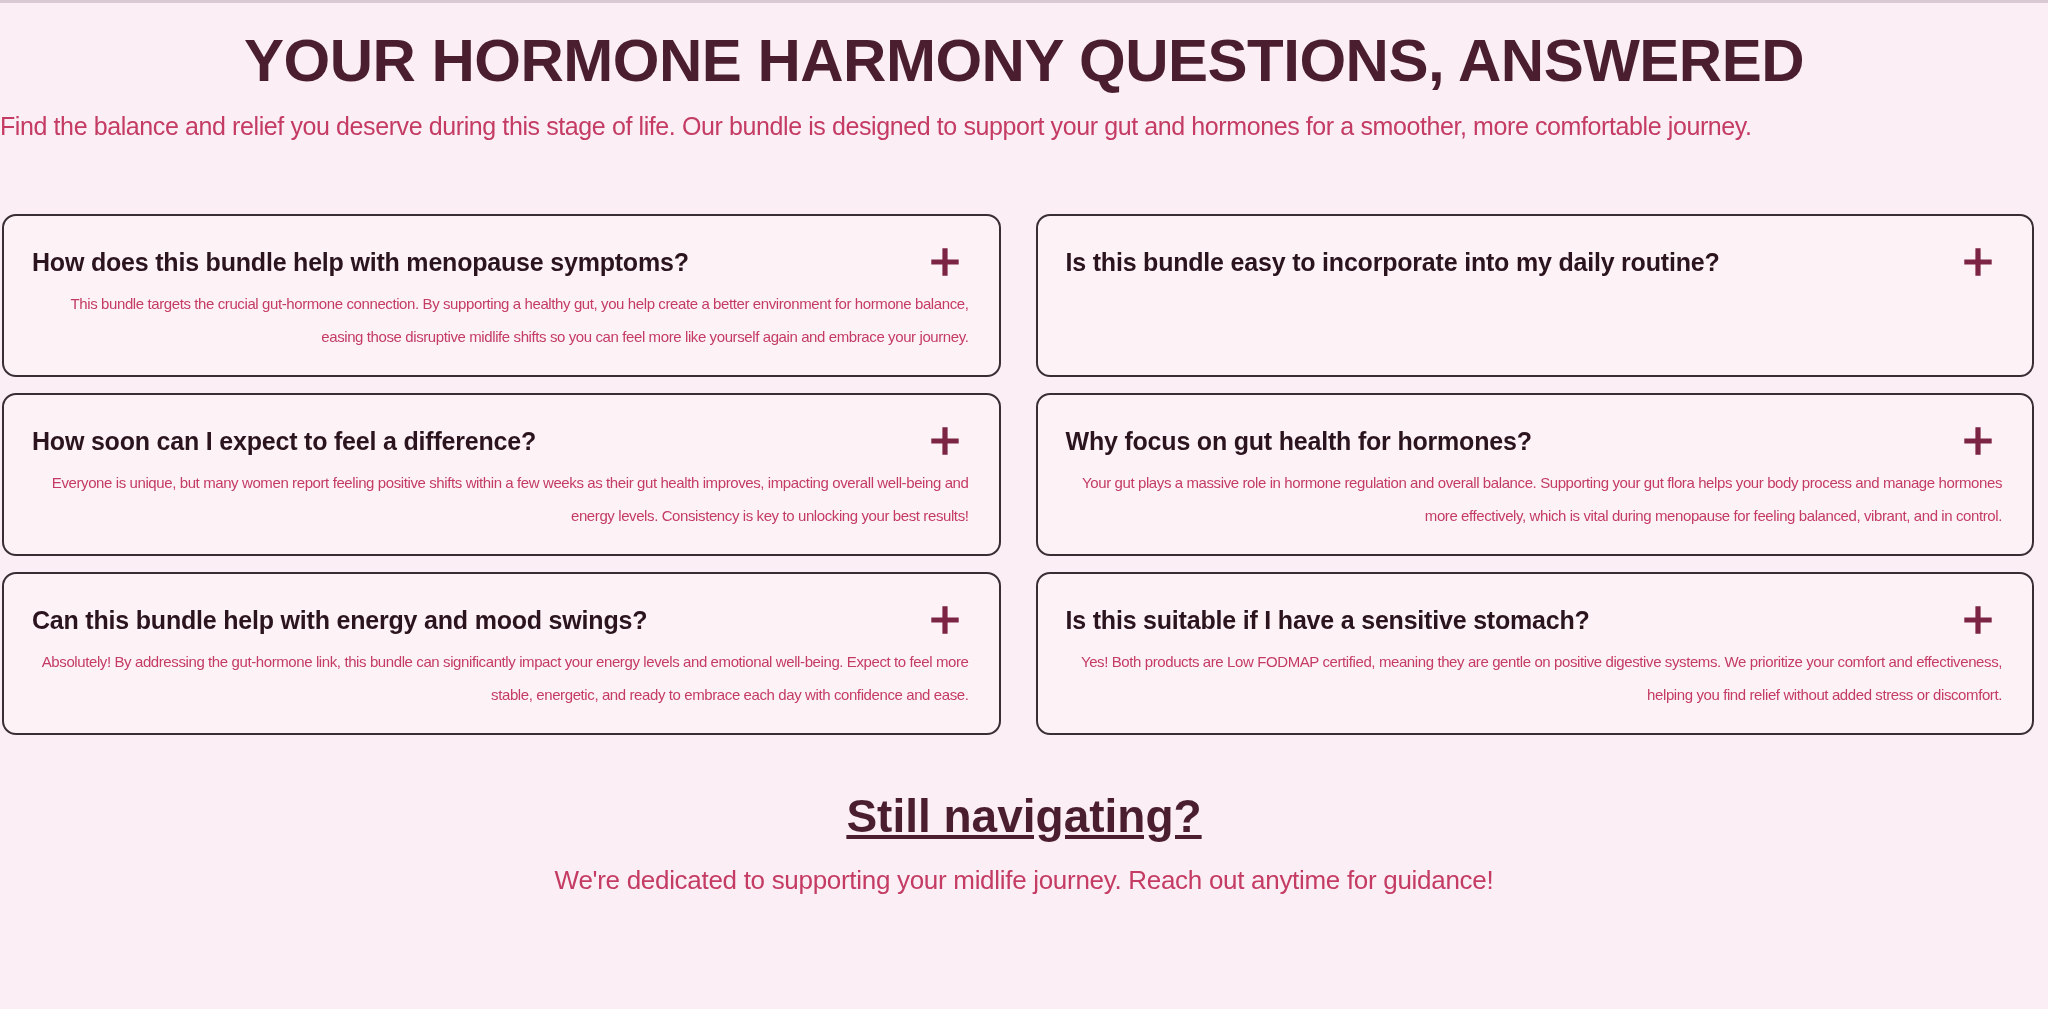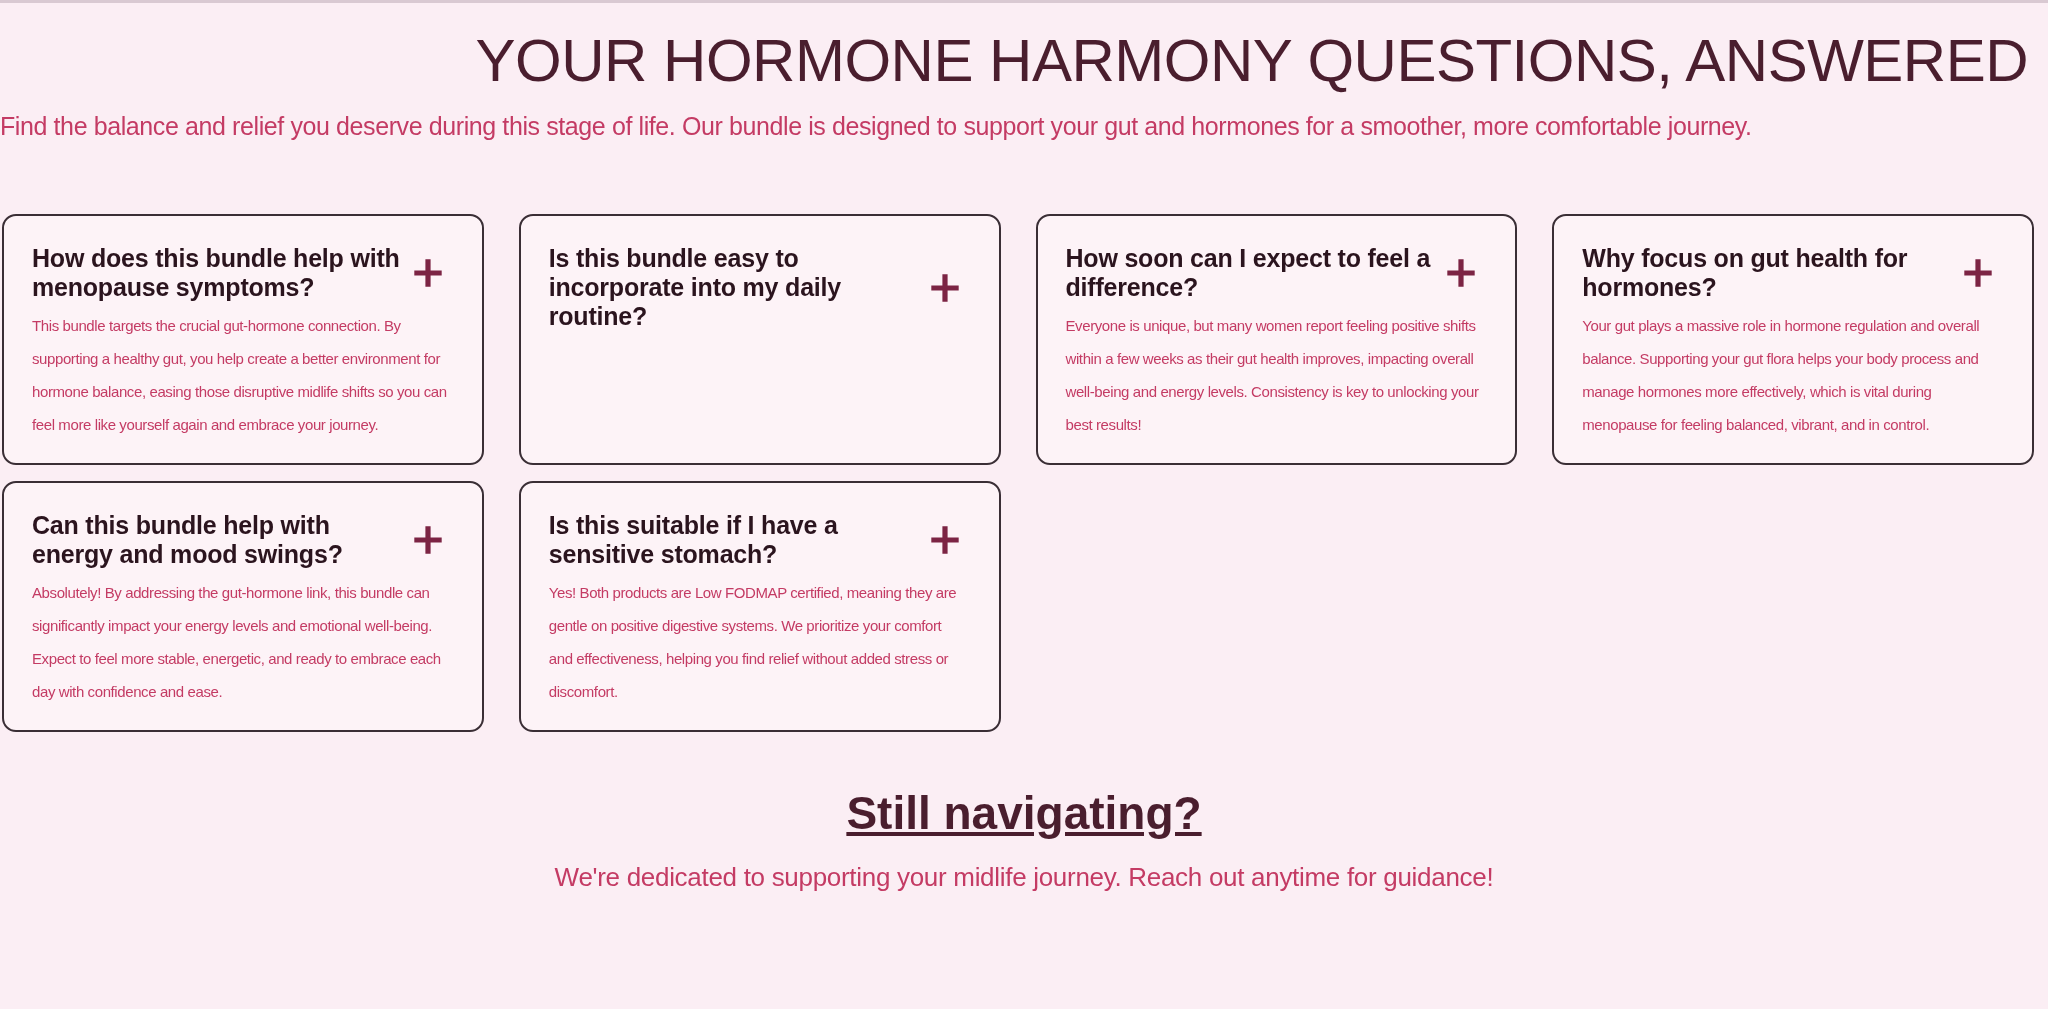--- a/index.html
+++ b/index.html
@@ -15,41 +15,42 @@
   *{box-sizing:border-box;}
   html,body{margin:0;padding:0;}
   body{
     width:2048px;height:1009px;overflow:hidden;
     background:var(--bg);
     font-family:"Liberation Sans", sans-serif;
   }
   .top-strip{height:3px;width:100%;background:var(--strip);}
   .page-title{
     margin:26px 20px 0;
-    text-align:right;
+    text-align:center;
     font-size:60px;
-    font-weight:400;
+    font-weight:700;
     letter-spacing:-0.5px;
     line-height:1.05;
     color:var(--heading);
   }
   .subtitle{
     margin:20px 0 0;
     text-align:left;
     white-space:nowrap;
     font-size:25px;
     letter-spacing:-0.4px;
     color:var(--pink);
   }
   .faq-grid{
     display:grid;
-    grid-template-columns:1fr 1fr 1fr 1fr;
+    grid-template-columns:1fr 1fr;
     column-gap:35px;
     row-gap:16px;
     margin:73px 14px 0 2px;
+    text-align:right;
   }
   .card{
     background:var(--card-bg);
     border:2px solid var(--card-border);
     border-radius:14px;
     padding:28px 30px 22px 28px;
   }
   .card-header{
     display:flex;
     justify-content:space-between;

